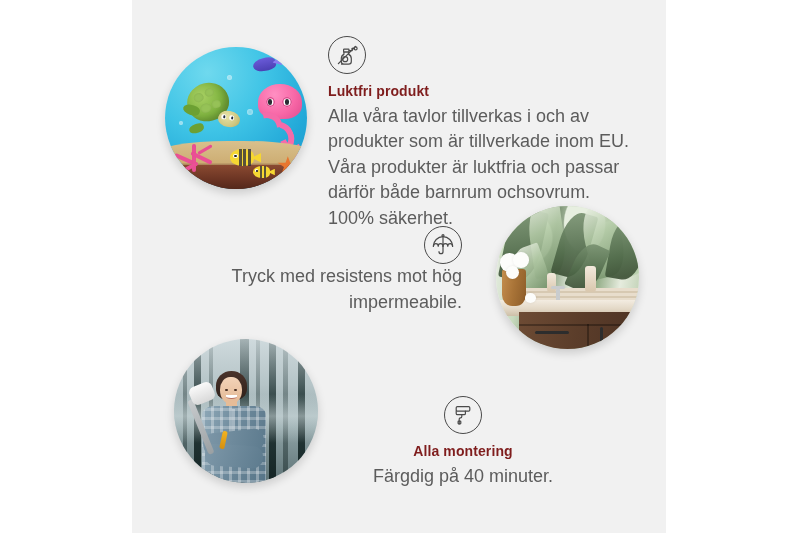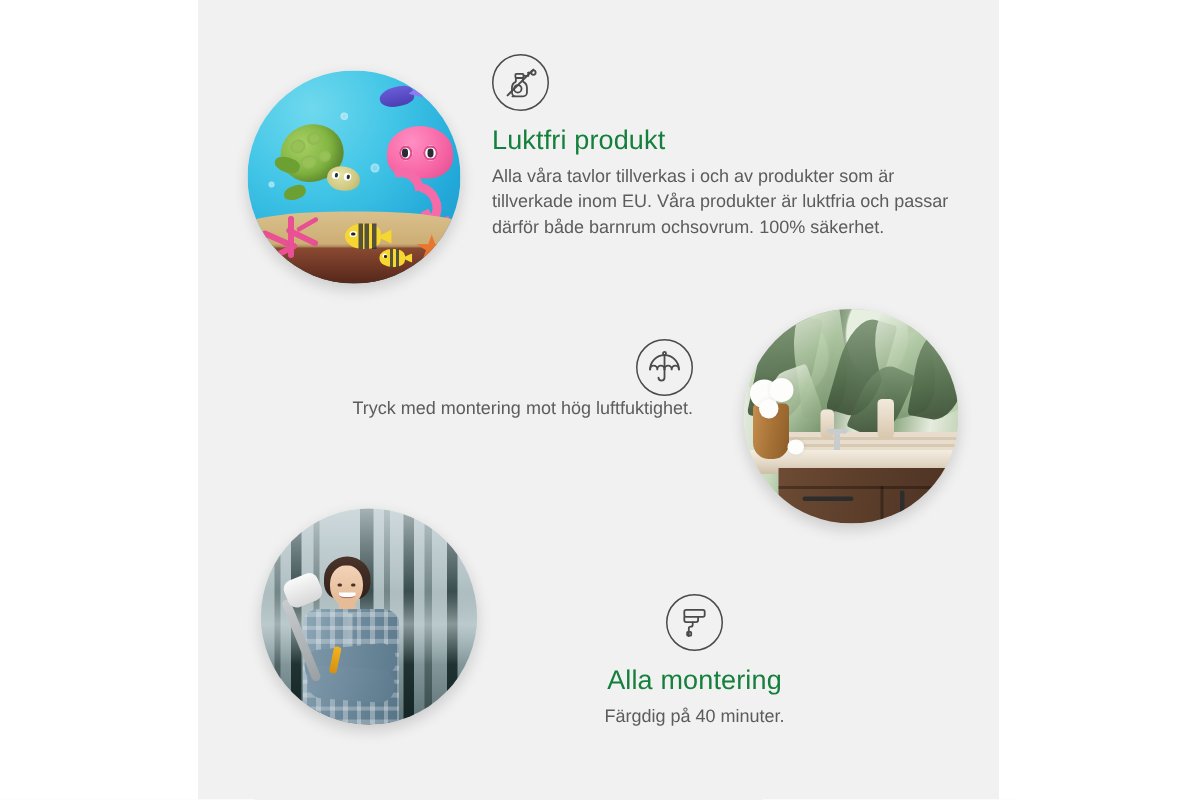--- a/index.html
+++ b/index.html
@@ -301,29 +301,29 @@
   
   .feature { position: absolute; }
   .icon-circle {
     width: 38px; height: 38px;
     border: 1.6px solid #4a4a4a;
     border-radius: 50%;
     display: flex; align-items: center; justify-content: center;
     box-sizing: border-box;
   }
   .f-title {
-    font-size: 18px;
-    font-weight: 400;
-    color: #15803d;
+    font-size: 14px;
+    font-weight: 700;
+    color: #7f1d1d;
     letter-spacing: .1px;
     margin: 9px 0 4px 0;
     line-height: 1.2;
   }
   .f-body {
-    font-size: 12px;
+    font-size: 18px;
     color: #5c5c5c;
     line-height: 1.42;
     margin: 0;
   }
   .align-left  { text-align: left; }
   .align-right { text-align: right; }
   .align-center{ text-align: center; }
   .row-left  { display:flex; justify-content:flex-start; }
   .row-right { display:flex; justify-content:flex-end; }
   .row-center{ display:flex; justify-content:center; }
@@ -424,21 +424,21 @@
             <g fill="none" stroke="#4a4a4a" stroke-width="1.2" stroke-linecap="round" stroke-linejoin="round">
               <path d="M3.4 14.3a9.6 9.6 0 0 1 19.2 0"></path>
               <path d="M3.4 14.3c0-1.5 1.1-2.6 2.4-2.6s2.4 1.1 2.4 2.6c0-1.5 1.1-2.6 2.4-2.6S13 12.8 13 14.3c0-1.5 1.1-2.6 2.4-2.6s2.4 1.1 2.4 2.6c0-1.5 1.1-2.6 2.4-2.6s2.4 1.1 2.4 2.6"></path>
               <path d="M13 4.7V14.3"></path>
               <path d="M13 14.3v5.4a2 2 0 0 1-4 0"></path>
               <circle cx="13" cy="3.6" r="1"></circle>
             </g>
           </svg>
         </div>
       </div>
-      <p class="f-body">Tryck med montering mot hög luftfuktighet.</p>
+      <p class="f-body">Tryck med resistens mot hög impermeabile.</p>
     </div>
 
     <div class="photo" style="left:364px; top:206px; width:143px; height:143px;">
       <div class="scene">
         <div class="bath-wall"></div>
 
         <div class="leaf dark" style="left:6%;  top:2%;  width:26%; height:50%; transform:rotate(12deg);"></div>
         <div class="leaf" style="left:24%; top:-4%; width:24%; height:54%; transform:rotate(-8deg);"></div>
         <div class="leaf dark" style="left:44%; top:4%;  width:22%; height:46%; transform:rotate(16deg);"></div>
         <div class="leaf" style="left:62%; top:-2%; width:26%; height:52%; transform:rotate(-14deg);"></div>

